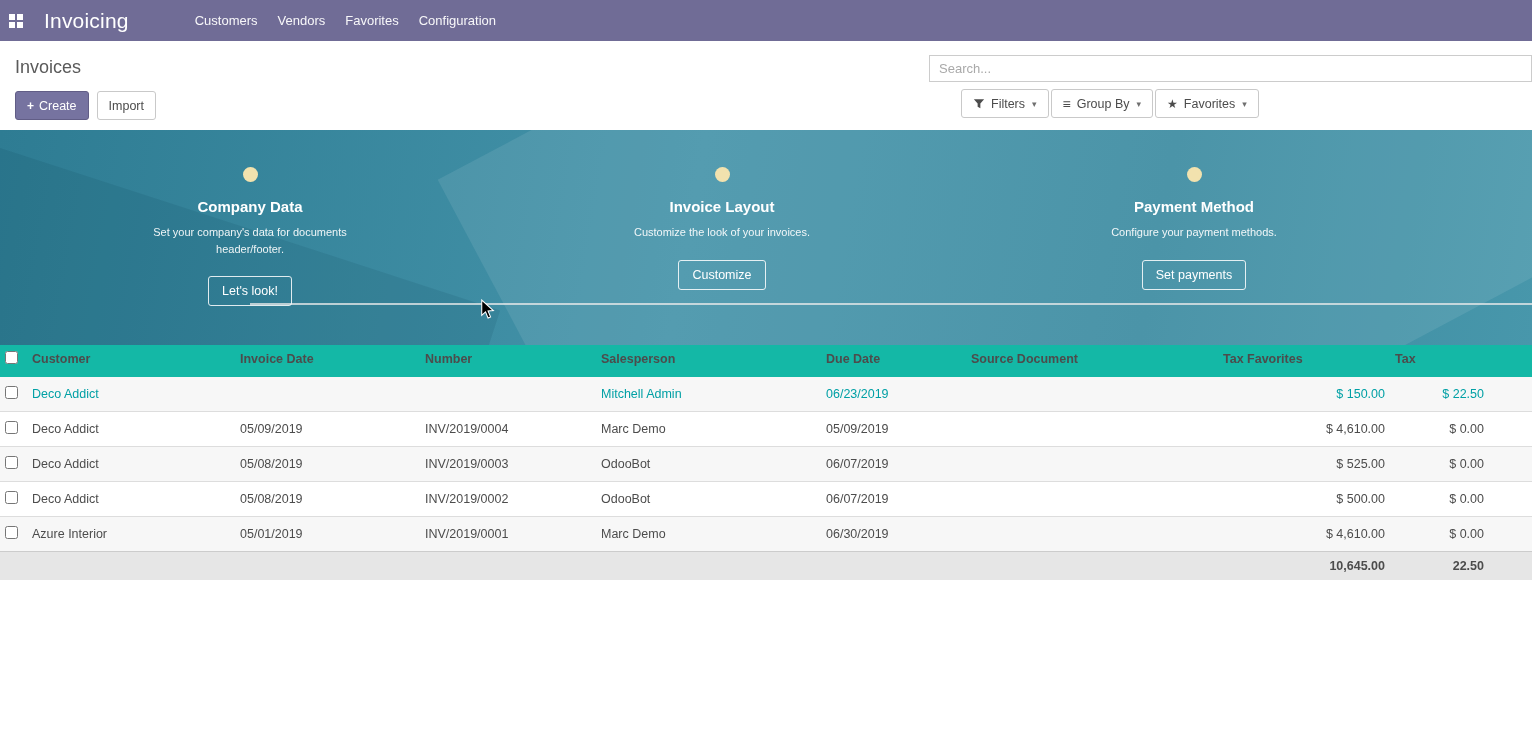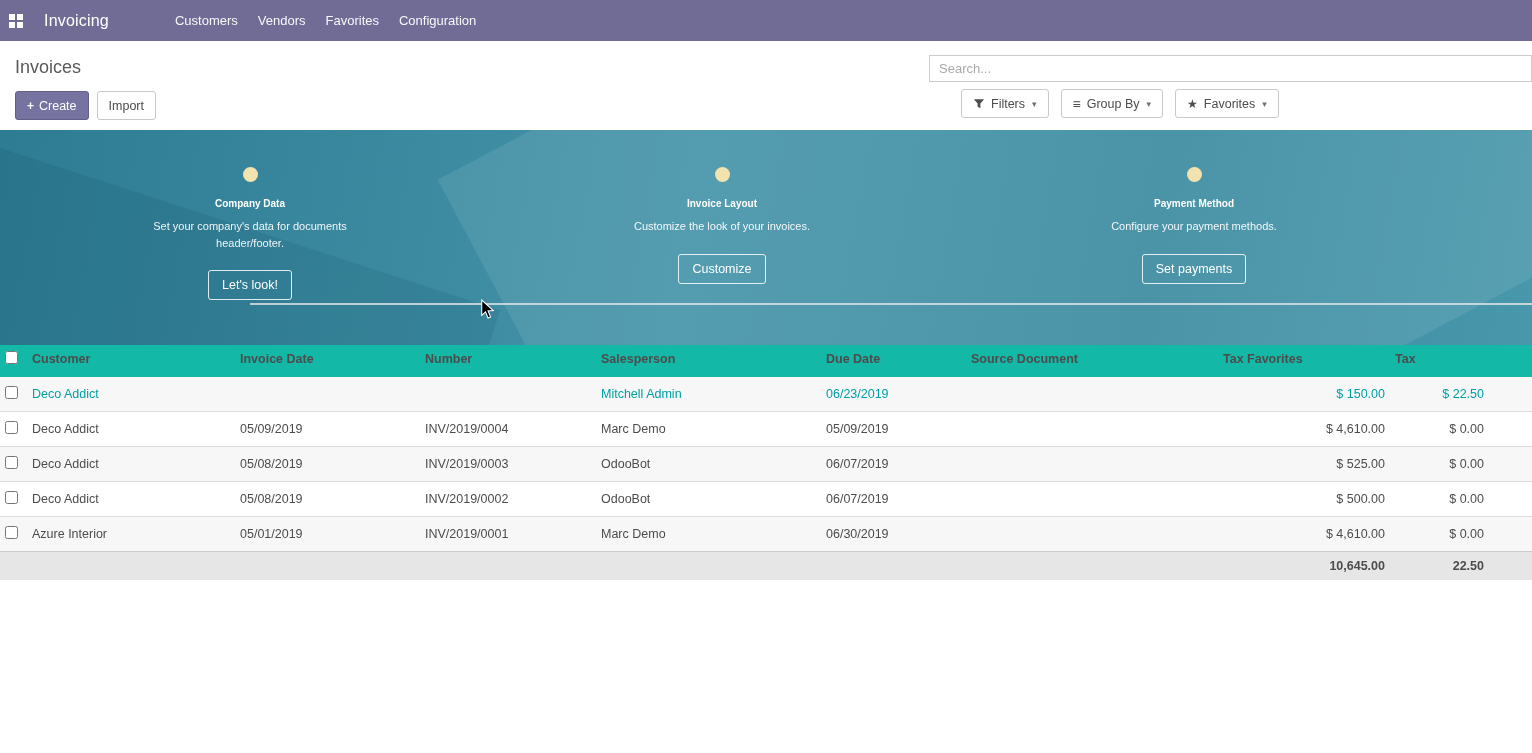--- a/index.html
+++ b/index.html
@@ -25,21 +25,21 @@
     width: 14px; height: 14px;
     display: grid;
     grid-template-columns: 6px 6px;
     grid-template-rows: 6px 6px;
     gap: 2px;
     cursor: pointer;
   }
   .apps-grid span { background: #ffffff; display: block; }
   .app-title {
     margin-left: 21px;
-    font-size: 16px;
+    font-size: 21px;
     font-weight: 400;
     letter-spacing: .2px;
     cursor: pointer;
   }
   .nav-menu { display: flex; margin-left: 56px; height: 41px; }
   .nav-item {
     font-size: 13px;
     color: rgba(255,255,255,.95);
     padding: 0 10px;
     display: flex; align-items: center;
@@ -76,21 +76,21 @@
     border: none; outline: none;
     padding: 4px 9px; font-size: 13px;
     font-family: "Liberation Sans", sans-serif;
     color: #4c4c4c;
   }
   .searchview input::placeholder { color: #a9a9a9; }
   .search-buttons {
     position: absolute; top: 48px; left: 961px;
     display: flex;
   }
-  .search-buttons .btn { margin-right: 12px; }
+  .search-buttons .btn { margin-right: 2px; }
   .btn .micon { margin-right: 6px; display: inline-flex; align-items: center; }
   .btn .caret { margin-left: 7px; font-size: 9px; color: #6f6f6f; }
   .star-glyph { color: #4c4c4c; font-size: 12px; }
   .bars-glyph { font-size: 14px; }
 
   
   .banner {
     position: relative;
     height: 215px;
     background: linear-gradient(100deg, #2e7c93 0%, #4493a9 45%, #3a8aa0 75%, #4897ab 100%);
@@ -119,21 +119,21 @@
   .step {
     width: 472px;
     display: flex; flex-direction: column; align-items: center;
     text-align: center;
     padding-top: 37px;
   }
   .step-dot {
     width: 15px; height: 15px; border-radius: 50%;
     background: #f2e2ae;
   }
-  .step-title { margin-top: 16px; font-size: 10px; font-weight: bold; }
+  .step-title { margin-top: 16px; font-size: 15px; font-weight: bold; }
   .step-desc {
     margin-top: 9px; font-size: 11px; line-height: 1.5;
     color: rgba(255,255,255,.92); max-width: 215px;
   }
   .step-btn {
     margin-top: 19px;
     background: transparent;
     border: 1px solid rgba(255,255,255,.85);
     color: #fff; border-radius: 3px;
     padding: 7px 13px; font-size: 12.5px;

